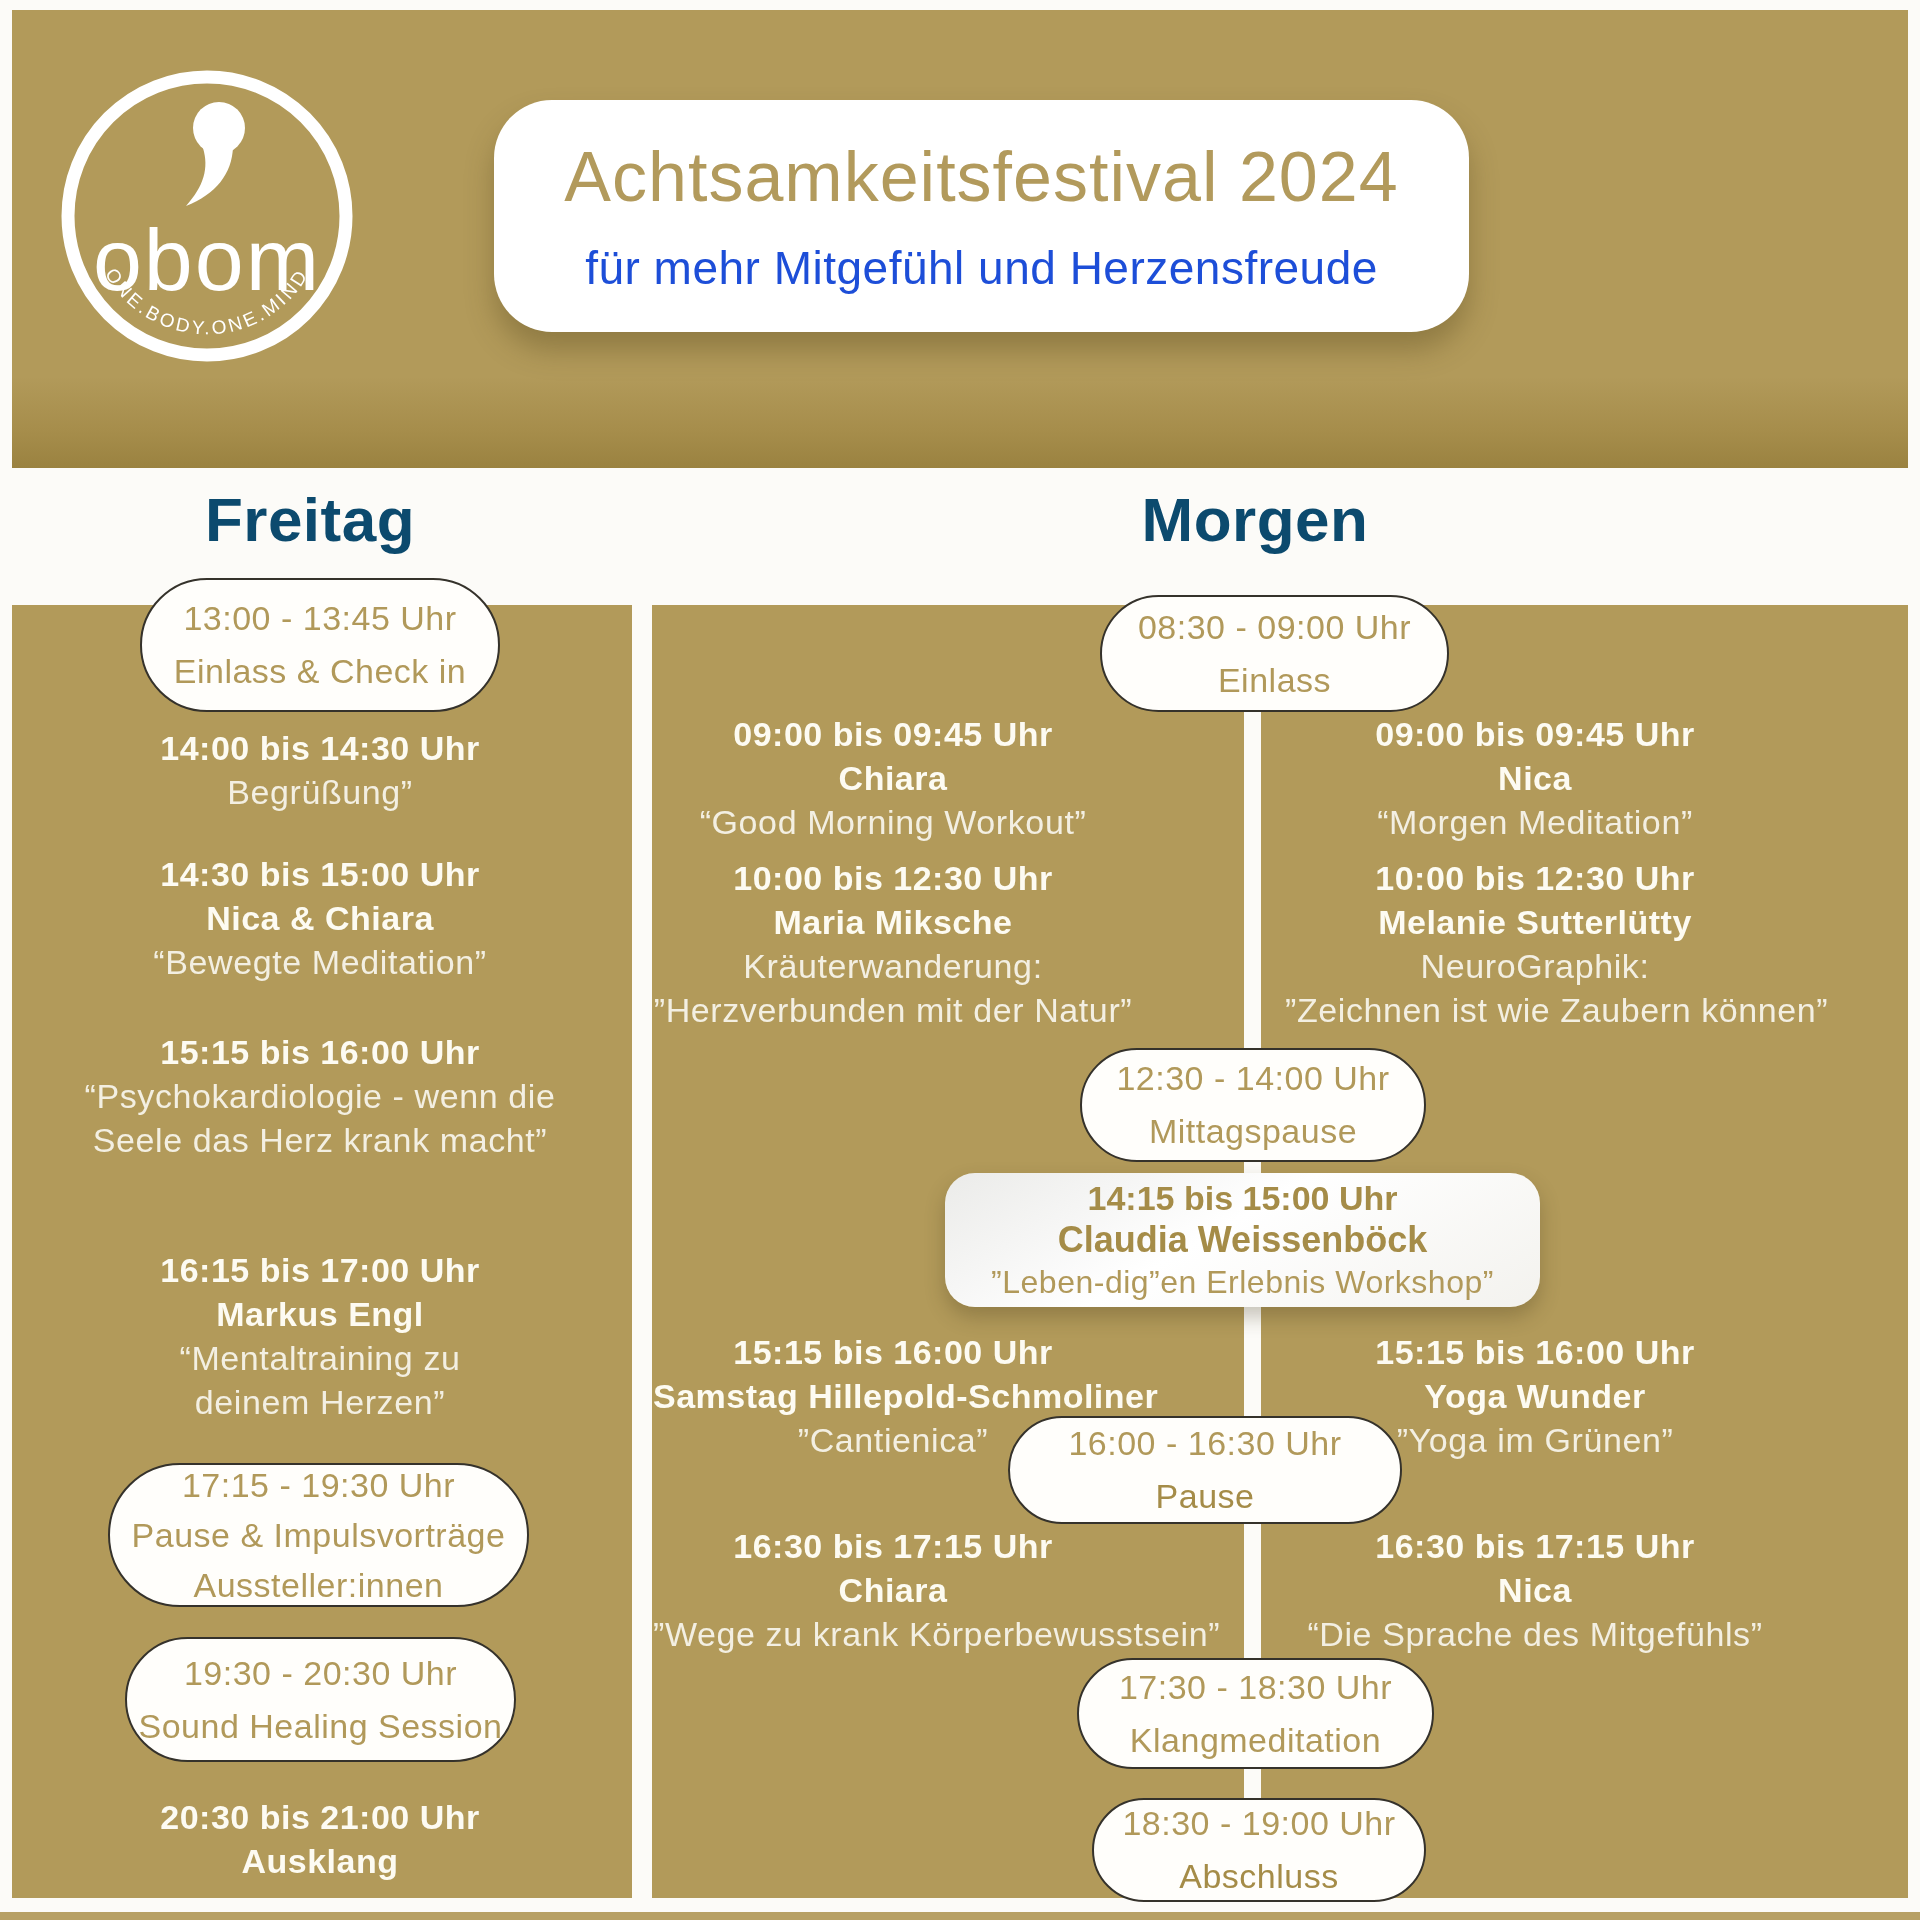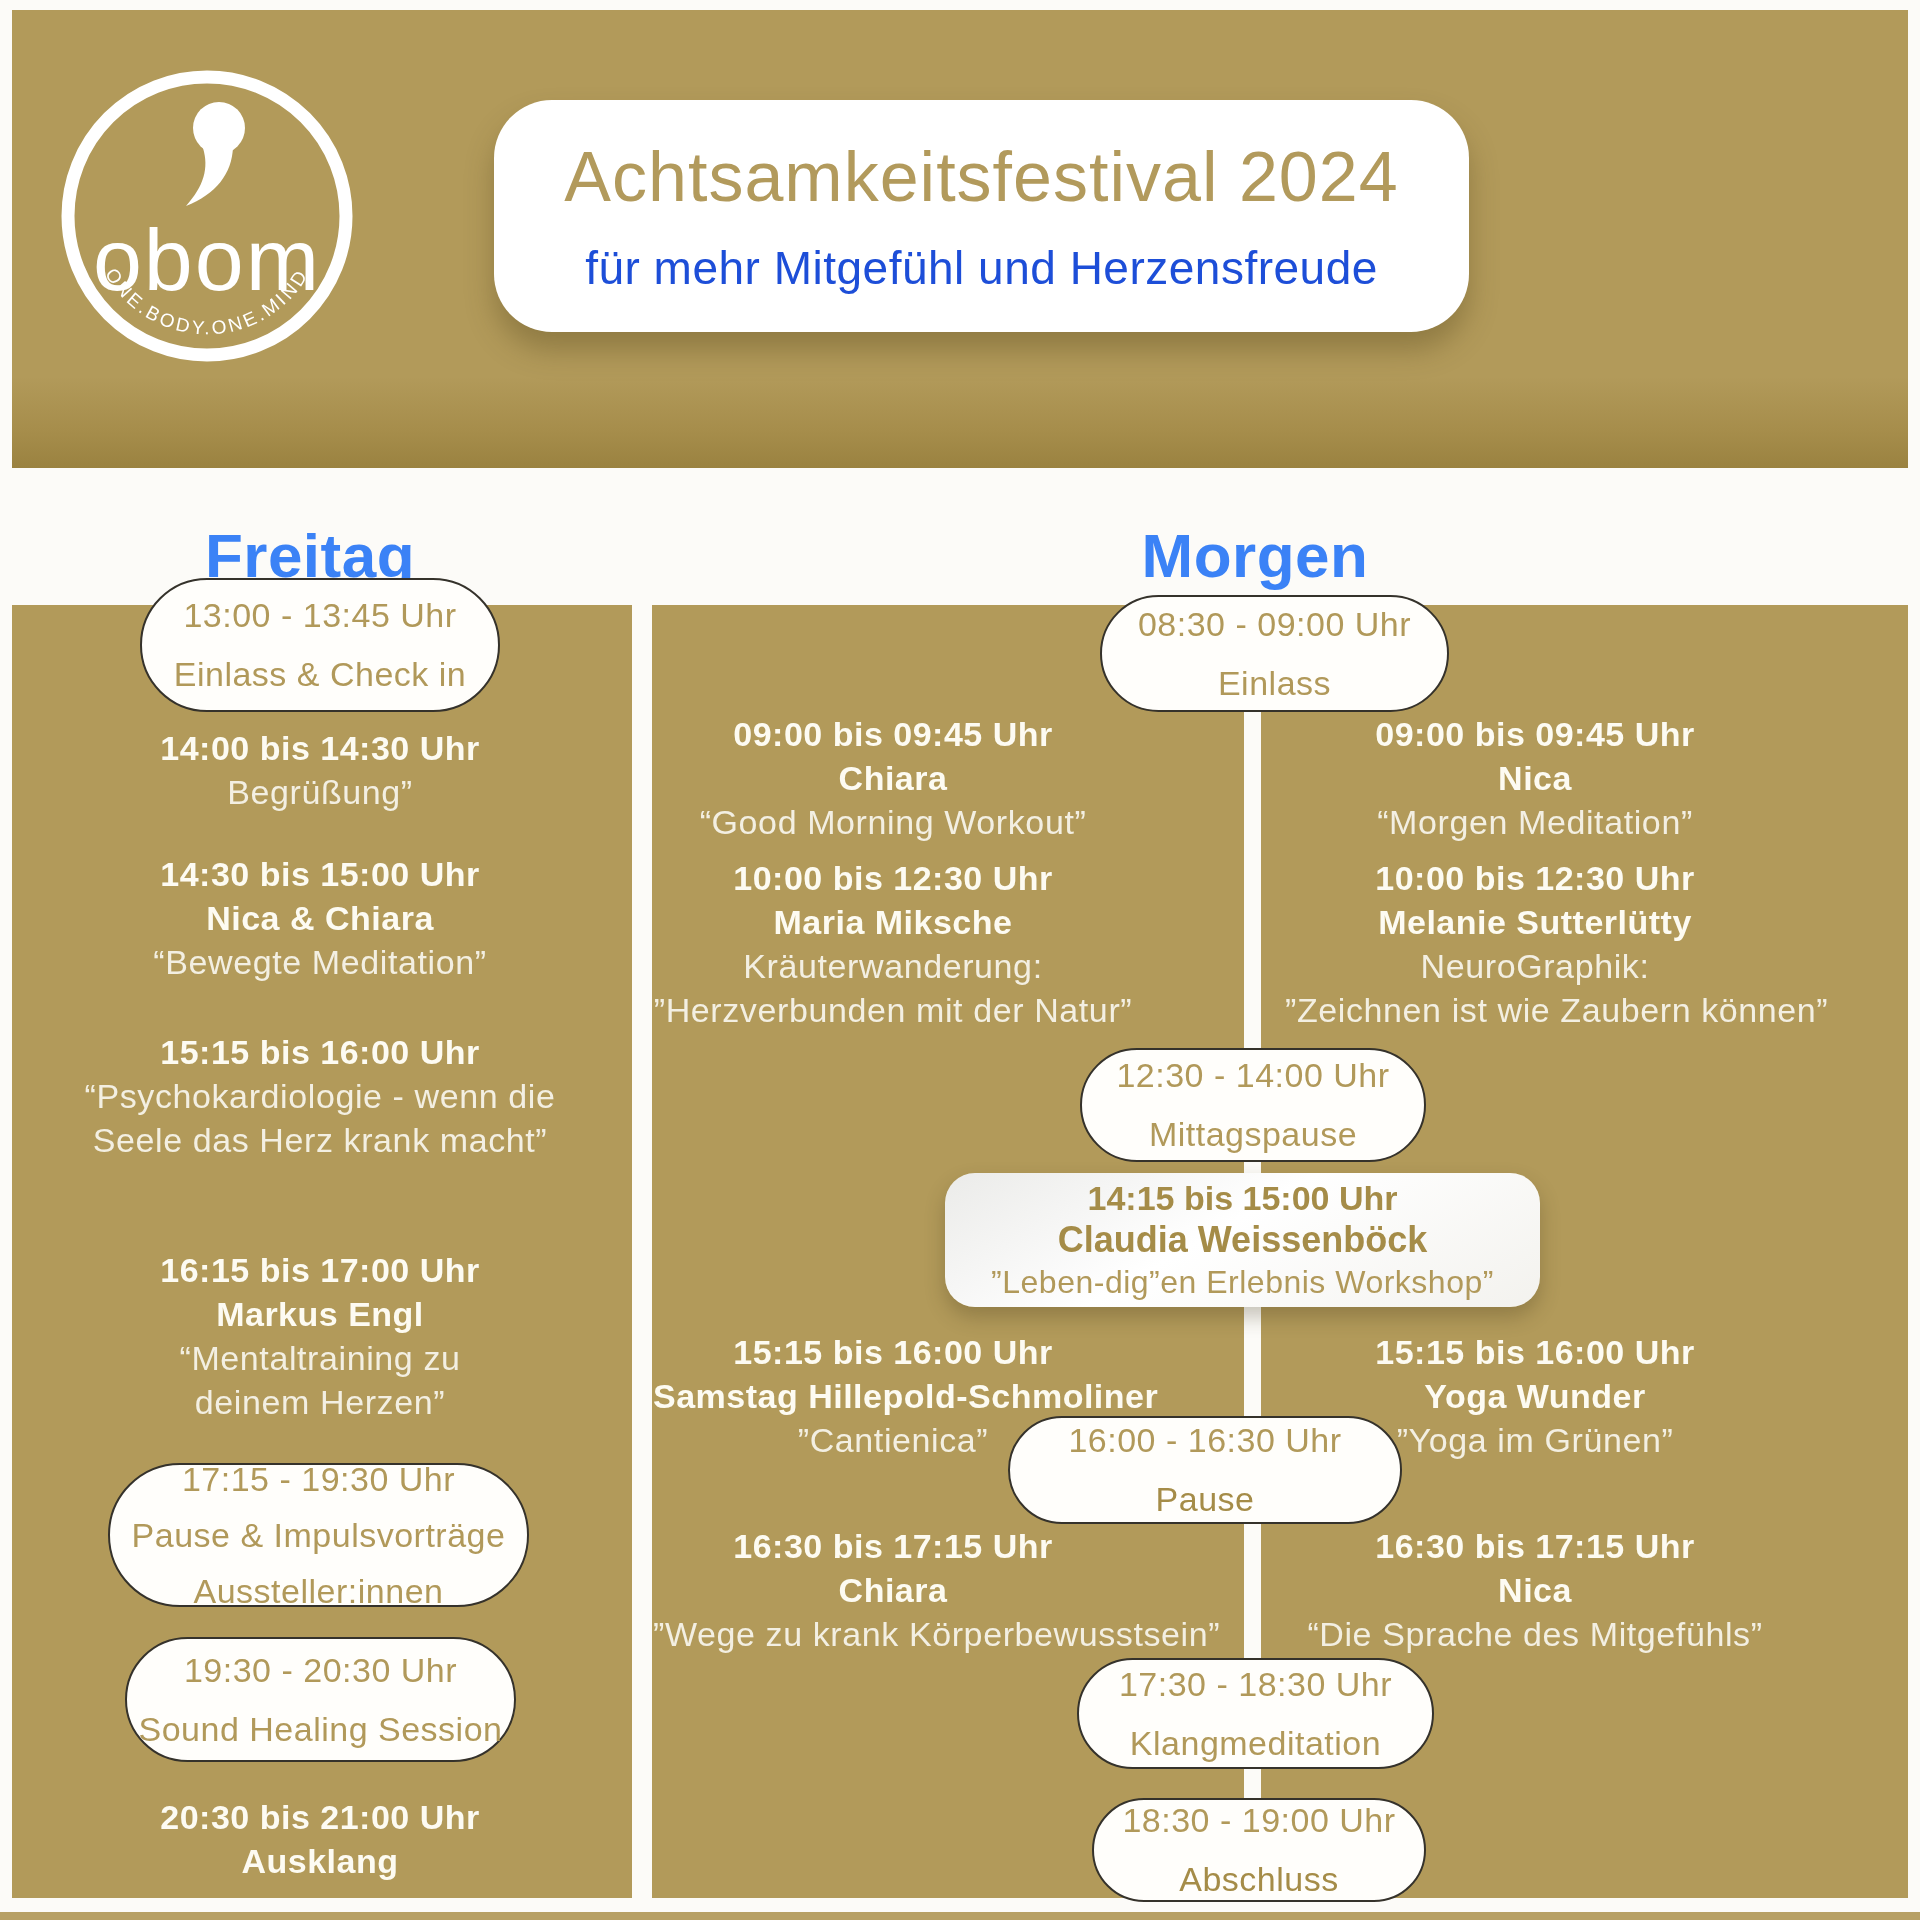--- a/index.html
+++ b/index.html
@@ -10,41 +10,41 @@
   .banner{position:absolute;left:12px;top:10px;width:1896px;height:458px;
           background:linear-gradient(180deg,#b29a5a 0%,#b29a5a 80%,#a68d4b 92%,#9a8240 100%);}
   .logo-svg{position:absolute;left:40px;top:52px;width:310px;height:310px;}
   .title-card{position:absolute;left:482px;top:90px;width:975px;height:232px;background:#ffffff;
               border-radius:58px;box-shadow:0 18px 28px rgba(80,65,25,.35);
               display:flex;flex-direction:column;justify-content:center;align-items:center;gap:24px;}
   .main-title{font-size:70px;font-weight:300;color:#b29a5c;letter-spacing:1px;white-space:nowrap;}
   .sub-title{font-size:46px;font-weight:300;color:#1d4ed8;letter-spacing:.5px;white-space:nowrap;}
 
   
-  .dayheader{position:absolute;top:520px;font-size:62px;font-weight:800;color:#3b82f6;
+  .dayheader{position:absolute;top:484px;font-size:62px;font-weight:800;color:#0c4a6e;
              text-align:center;letter-spacing:.5px;}
   .dh-fri{left:40px;width:540px;}
   .dh-sat{left:1000px;width:510px;}
 
   
   .col{position:absolute;top:605px;height:1293px;background:#b29a5a;}
   .col-fri{left:12px;width:620px;}
   .col-sat{left:652px;width:1256px;}
   .divider{position:absolute;left:1244px;top:605px;width:17px;height:1293px;background:#fcfbf8;z-index:1;}
   .bottom-sliver{position:absolute;left:0;top:1912px;width:1920px;height:8px;background:#b7a065;}
 
   
   .ev{position:absolute;text-align:center;font-size:34px;line-height:44px;z-index:2;}
   .ev .ln{white-space:nowrap;}
   .ev .b{font-weight:700;color:#fdfbf2;letter-spacing:.5px;}
   .ev .l{font-weight:300;color:#f3efe2;letter-spacing:.6px;}
 
   
   .pill{position:absolute;background:#fffefb;border:2.5px solid #35322b;border-radius:999px;
-        display:flex;flex-direction:column;justify-content:center;align-items:center;gap:14px;
+        display:flex;flex-direction:column;justify-content:center;align-items:center;gap:8px;
         z-index:3;font-size:34px;line-height:45px;}
   .pill .pt{font-weight:300;color:#b1995a;letter-spacing:.5px;white-space:nowrap;}
   .pill .pb{font-weight:400;color:#a58c48;letter-spacing:.5px;white-space:nowrap;}
 
   
   .wbox{position:absolute;left:945px;top:1173px;width:595px;height:134px;border-radius:30px;
         background:linear-gradient(150deg,#ebebe9 0%,#ffffff 45%,#f3f2ee 100%);
         box-shadow:0 10px 20px rgba(60,50,20,.28);z-index:3;
         display:flex;flex-direction:column;justify-content:center;align-items:center;line-height:42px;}
   .wbox .wt{font-size:34px;font-weight:700;color:#a58c48;white-space:nowrap;}

